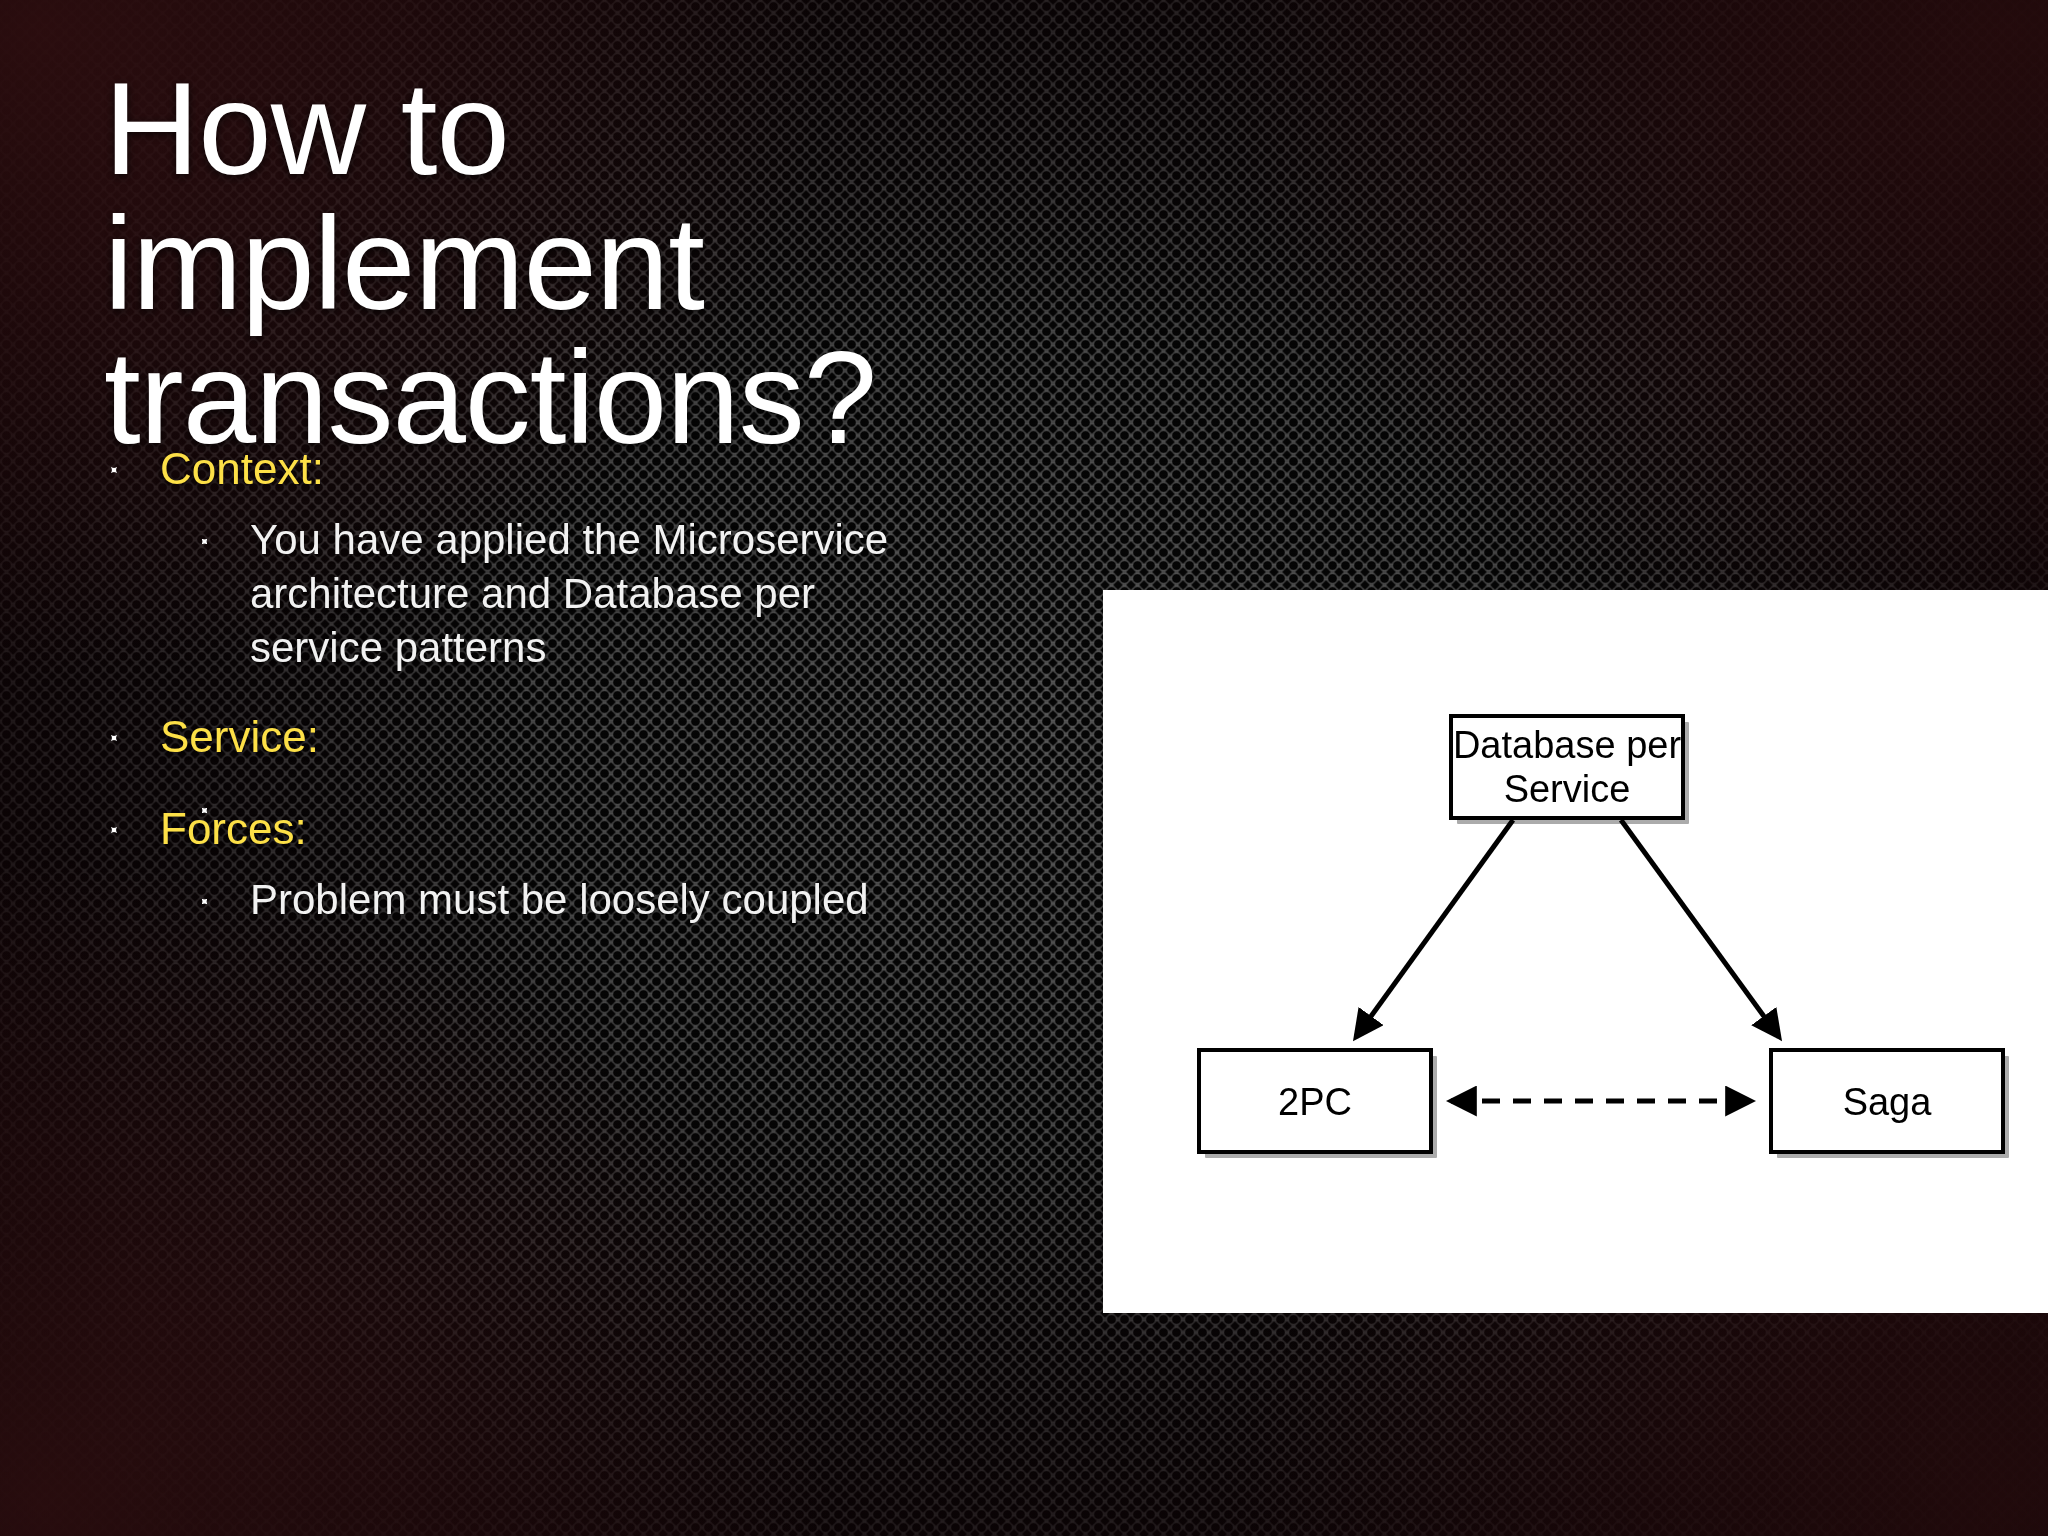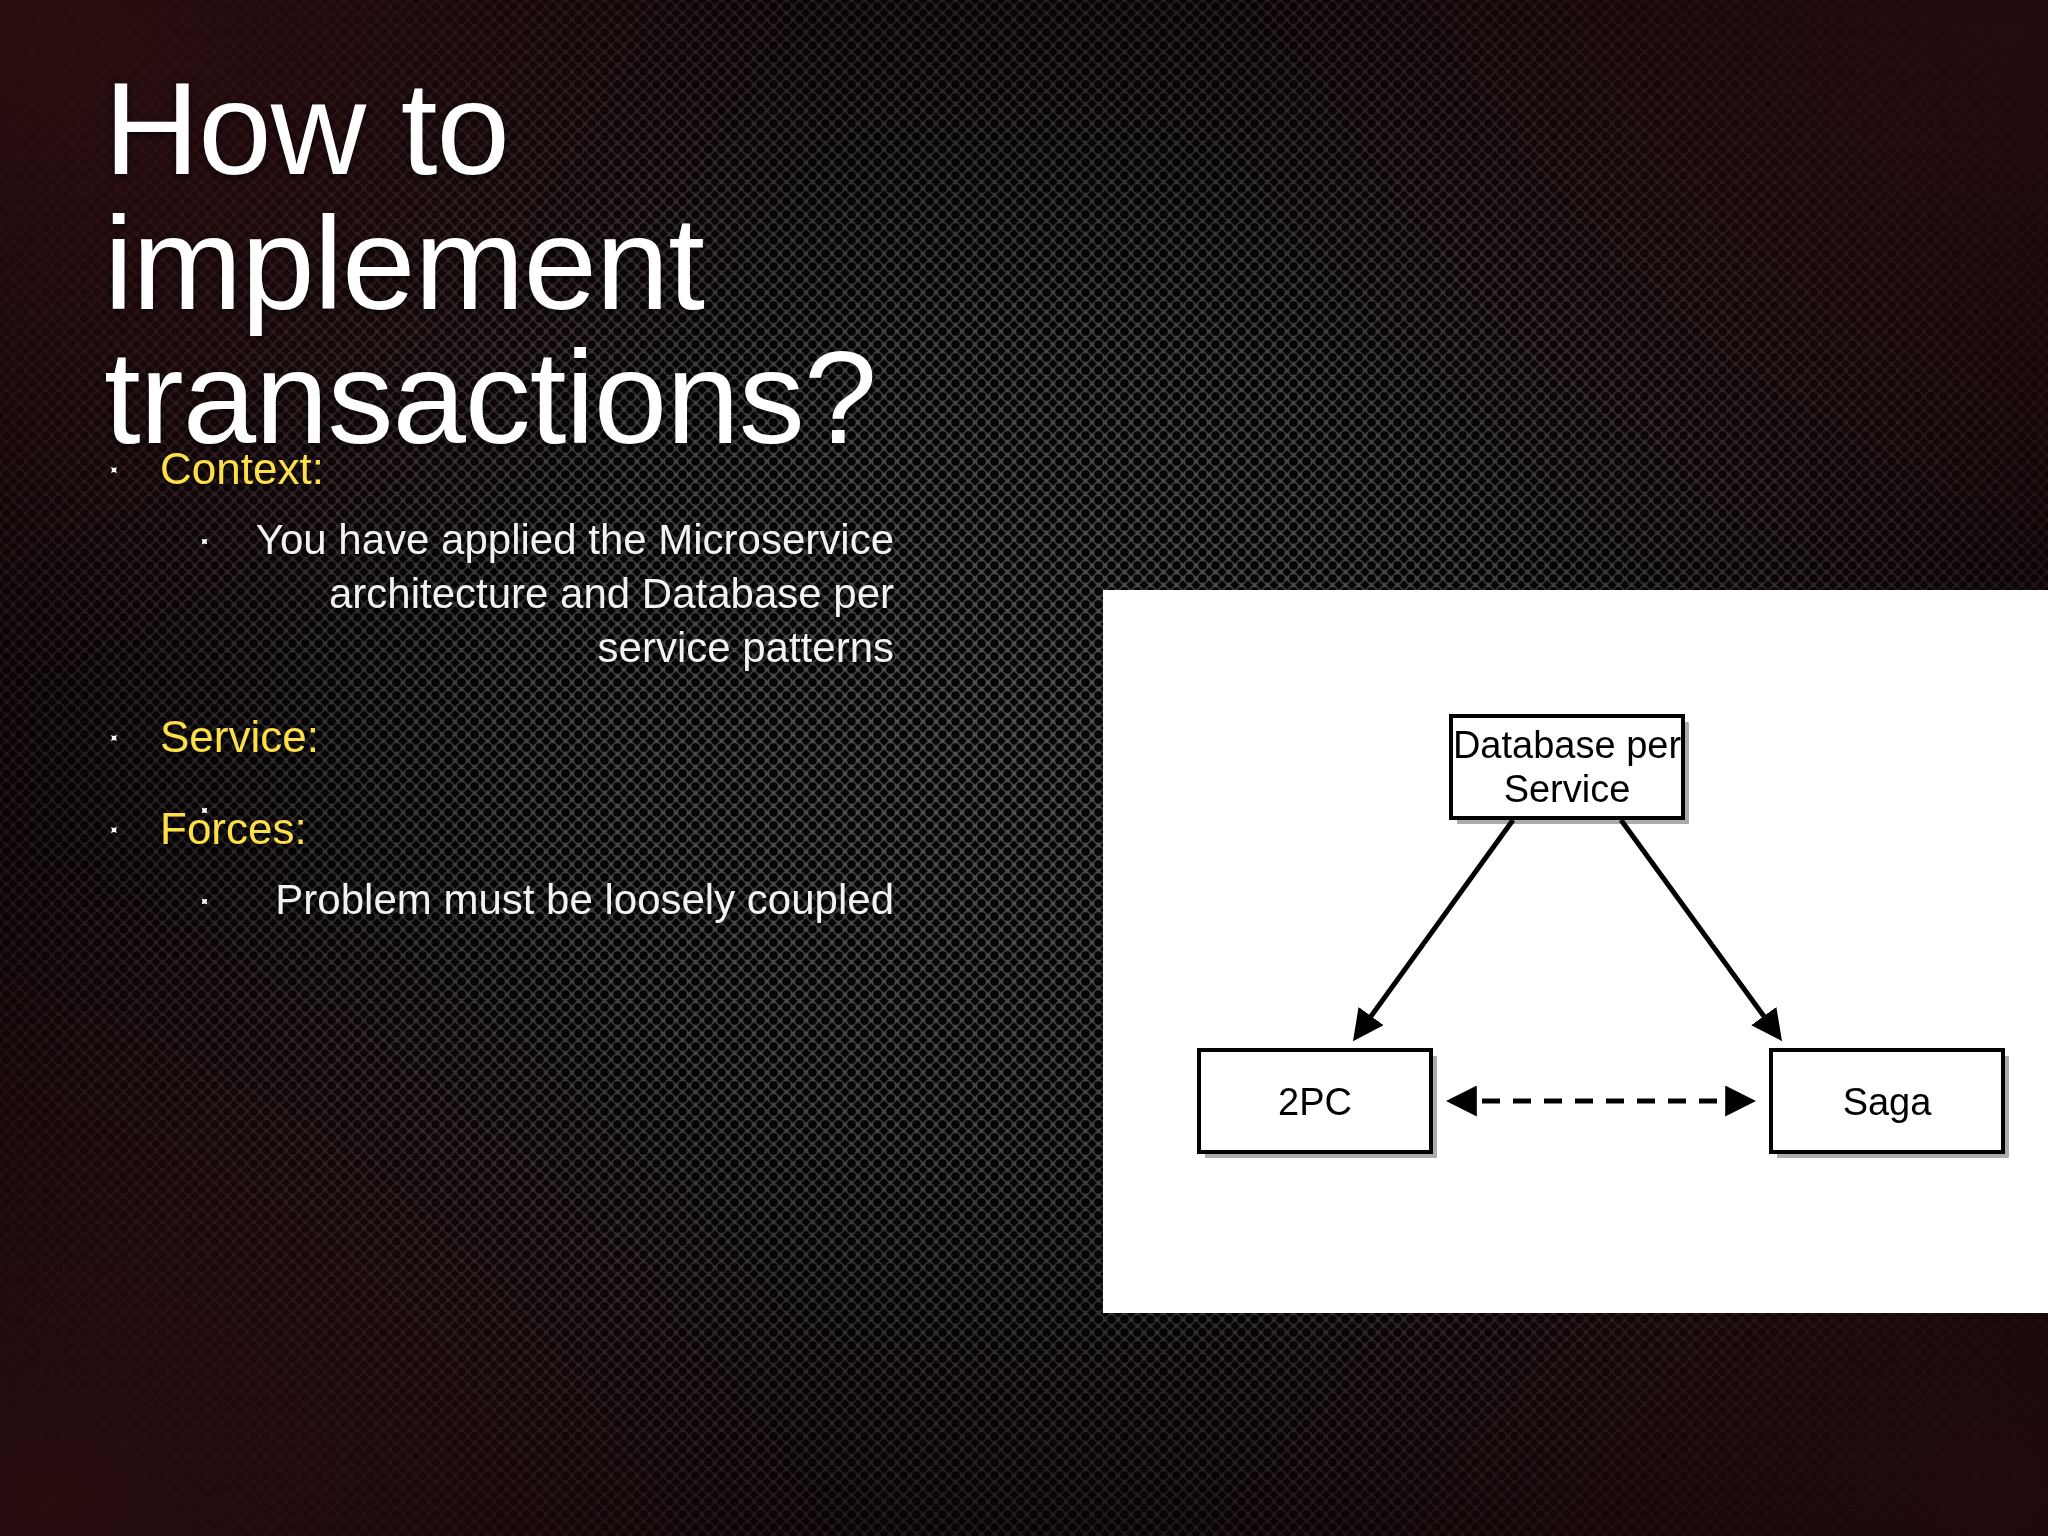--- a/index.html
+++ b/index.html
@@ -57,21 +57,21 @@
          white-space:pre-line;}
 
   
   #body{position:absolute;left:104px;top:440px;width:790px;}
 
   .lvl1{position:relative;margin:0 0 16px 0;padding-left:56px;
         color:#fde047;font-size:44px;line-height:1.30;font-weight:300;
         text-shadow:0 2px 7px rgba(0,0,0,.8);}
   .lvl2{position:relative;margin:0 0 14px 92px;padding-left:54px;
         color:#f2f2f2;font-size:42px;line-height:1.28;font-weight:300;
-        text-shadow:0 2px 7px rgba(0,0,0,.8);text-align:right;}
+        text-shadow:0 2px 7px rgba(0,0,0,.8);}
   .grp{margin-bottom:34px;}
   .grp:last-child{margin-bottom:0;}
 
   
   .marker{position:absolute;left:0;display:inline-block;
           background:#ffffff;
           -webkit-mask-image:radial-gradient(circle at 50% -40%, transparent 52%, #000 53%),
                              radial-gradient(circle at 50% 140%, transparent 52%, #000 53%),
                              radial-gradient(circle at -40% 50%, transparent 52%, #000 53%),
                              radial-gradient(circle at 140% 50%, transparent 52%, #000 53%);

